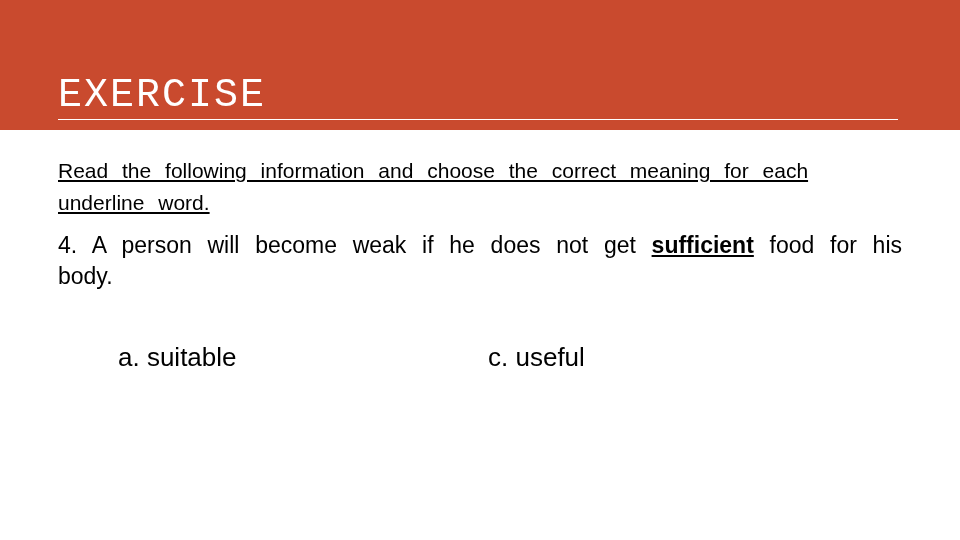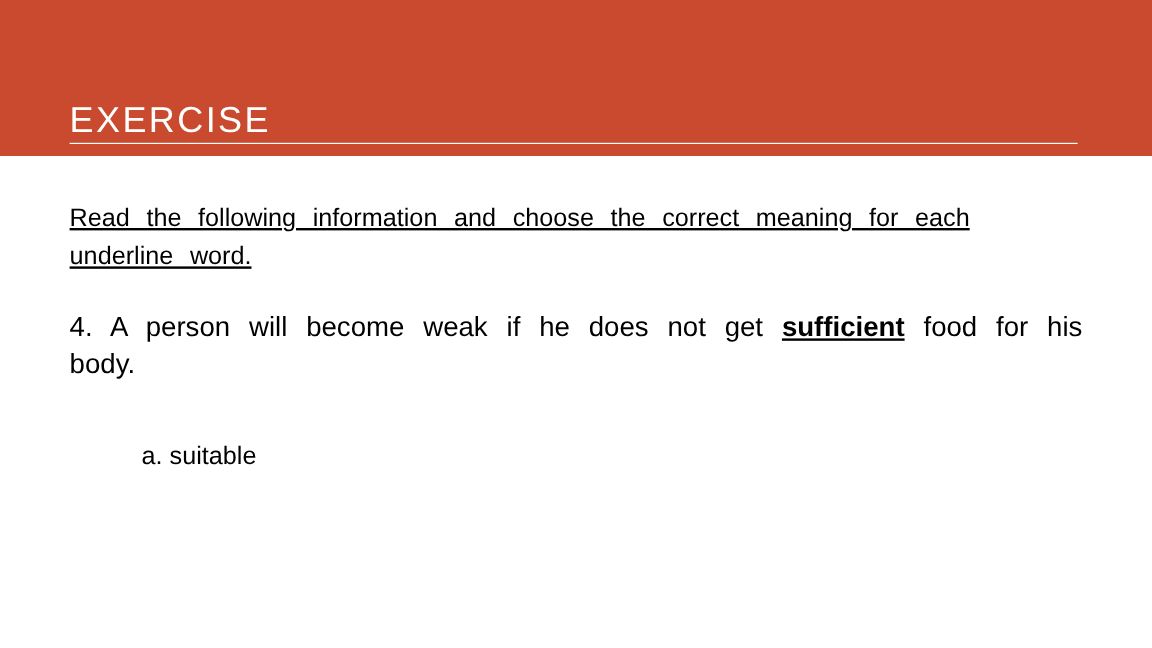--- a/index.html
+++ b/index.html
@@ -12,47 +12,48 @@
   .header {
     background: #c94a2e;
     width: 100%;
     height: 130px;
     position: relative;
   }
   .title {
     position: absolute;
     left: 58px;
     bottom: 12px;
-    font-size: 30px;
+    font-size: 40px;
     font-weight: 300;
     letter-spacing: 2px;
     color: #ffffff;
+    font-family: Liberation Mono, monospace;
   }
   .title-underline {
     position: absolute;
     left: 58px;
     bottom: 10px;
     width: 840px;
     height: 1px;
     background: #ffffff;
   }
   .content {
-    padding: 36px 58px 0 58px;
+    padding: 25px 58px 0 58px;
   }
   .instruction {
     font-size: 21px;
     text-decoration: underline;
     line-height: 1.5;
     word-spacing: 8px;
     max-width: 850px;
     color: #000;
     font-weight: 400;
   }
   .question {
-    margin-top: 28px;
+    margin-top: 12px;
     font-size: 23px;
     line-height: 1.35;
     word-spacing: 8px;
     text-align: justify;
     color: #000;
     font-weight: 400;
   }
   .keyword {
     font-weight: 700;
     text-decoration: underline;
@@ -60,21 +61,21 @@
   .options {
     margin-top: 50px;
     display: grid;
     grid-template-columns: 1fr 1fr;
     column-gap: 20px;
     row-gap: 42px;
     padding-left: 60px;
     max-width: 780px;
   }
   .option {
-    font-size: 21px;
+    font-size: 26px;
     font-weight: 400;
     color: #000;
   }
   .wavy {
     text-decoration-line: underline;
     text-decoration-style: wavy;
     text-decoration-color: #c0504d;
   }
 </style>
 </head>
@@ -89,14 +90,17 @@
   <div class="instruction">Read the following information and choose the correct meaning for each underline word.</div>
 
   <div class="question">
     <span>4. A person will become weak if he does not get </span><span class="keyword">sufficient</span><span> food for his body.</span>
   </div>
 
   <div class="options">
     <div class="option">
       <span>a.</span><span> suitable</span>
     </div>
+    <div class="option">
+      <span>c.</span><span> useful</span>
+    </div>
   </div>
 </div>
 
 </body></html>

